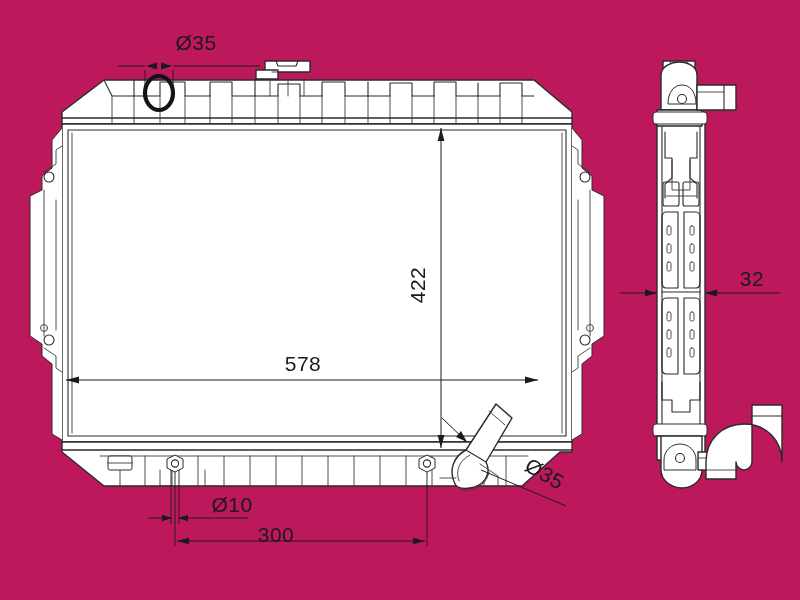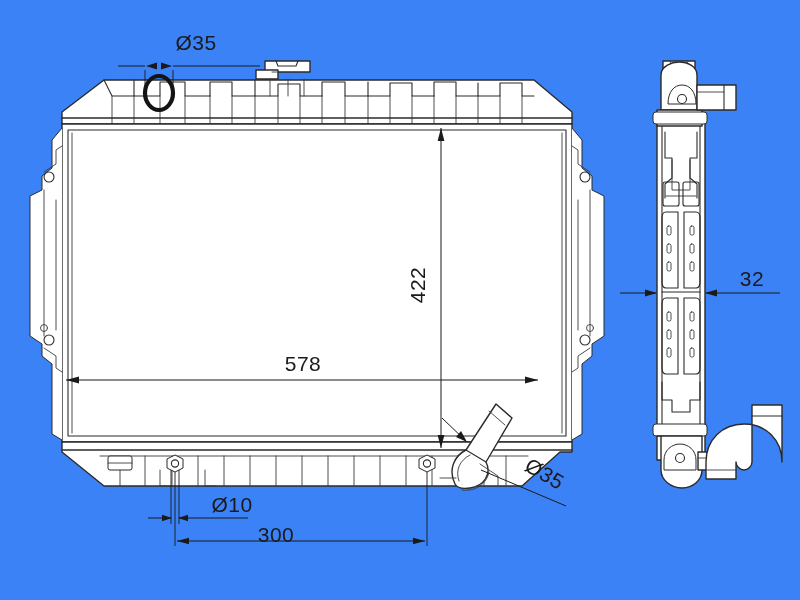--- a/index.html
+++ b/index.html
@@ -7,21 +7,21 @@
     padding: 0;
     background: #ffffff;
   }
   body {
     font-family: "Liberation Sans", sans-serif;
   }
   #drawing-root {
     position: relative;
     width: 800px;
     height: 600px;
-    background: #3b82f6;
+    background: #be185d;
     overflow: hidden;
   }
   #drawing-svg {
     position: absolute;
     left: 0;
     top: 0;
     width: 800px;
     height: 600px;
   }
   .dim-text {

